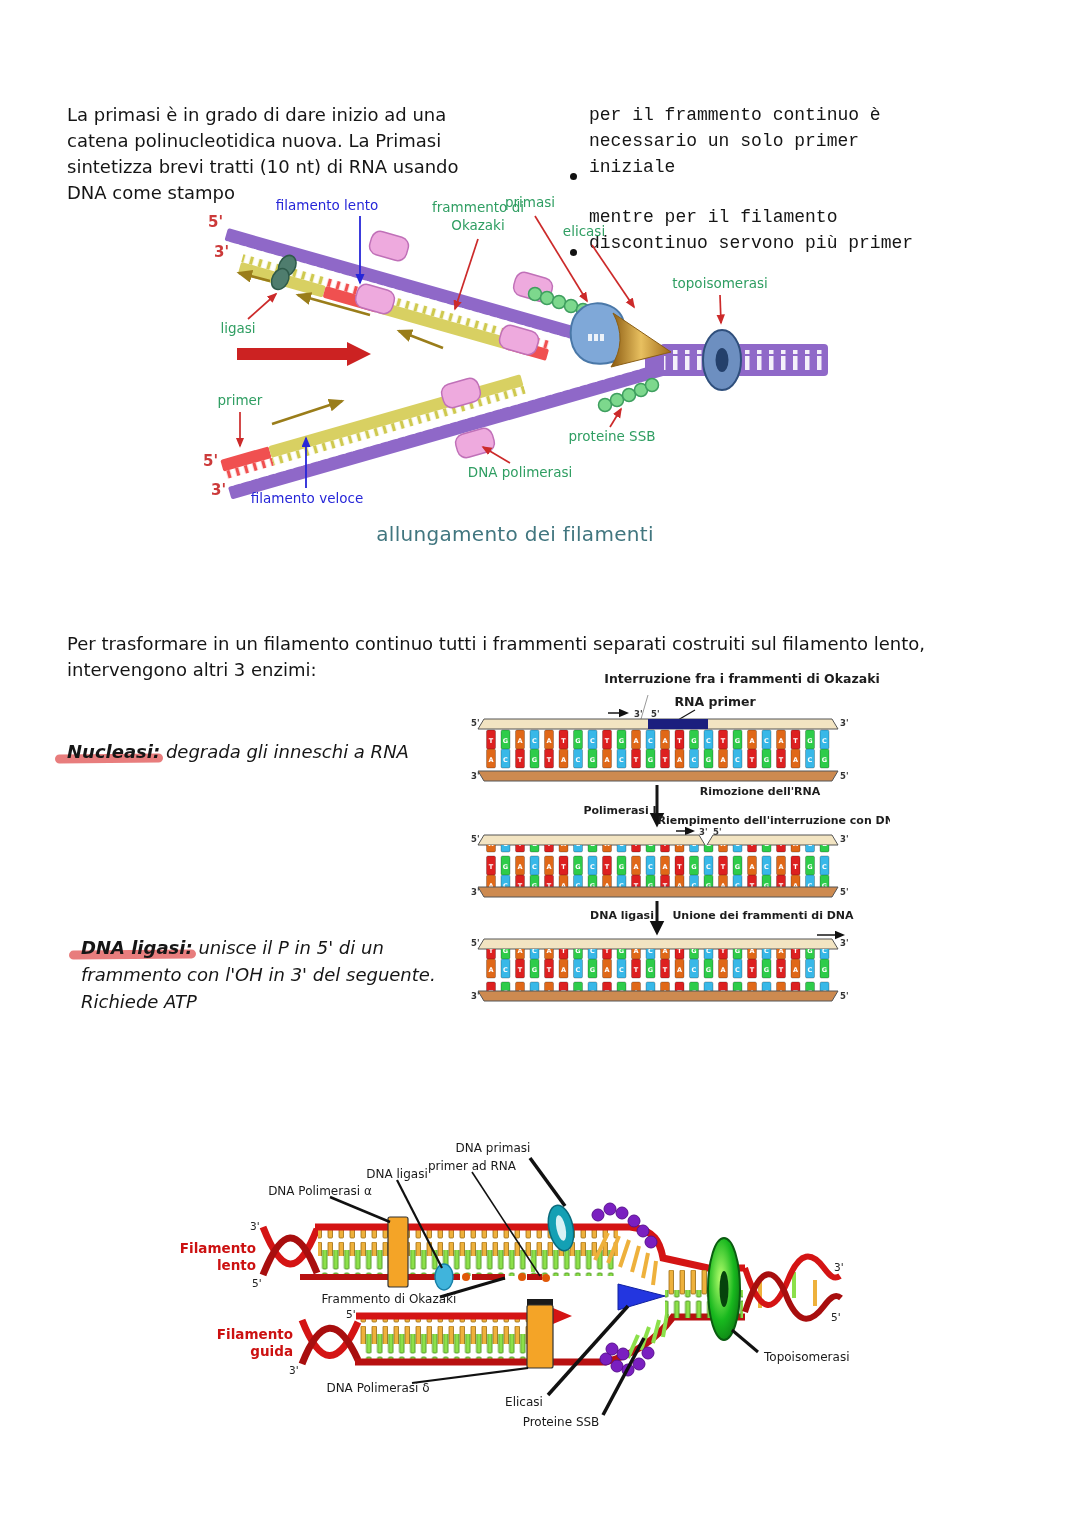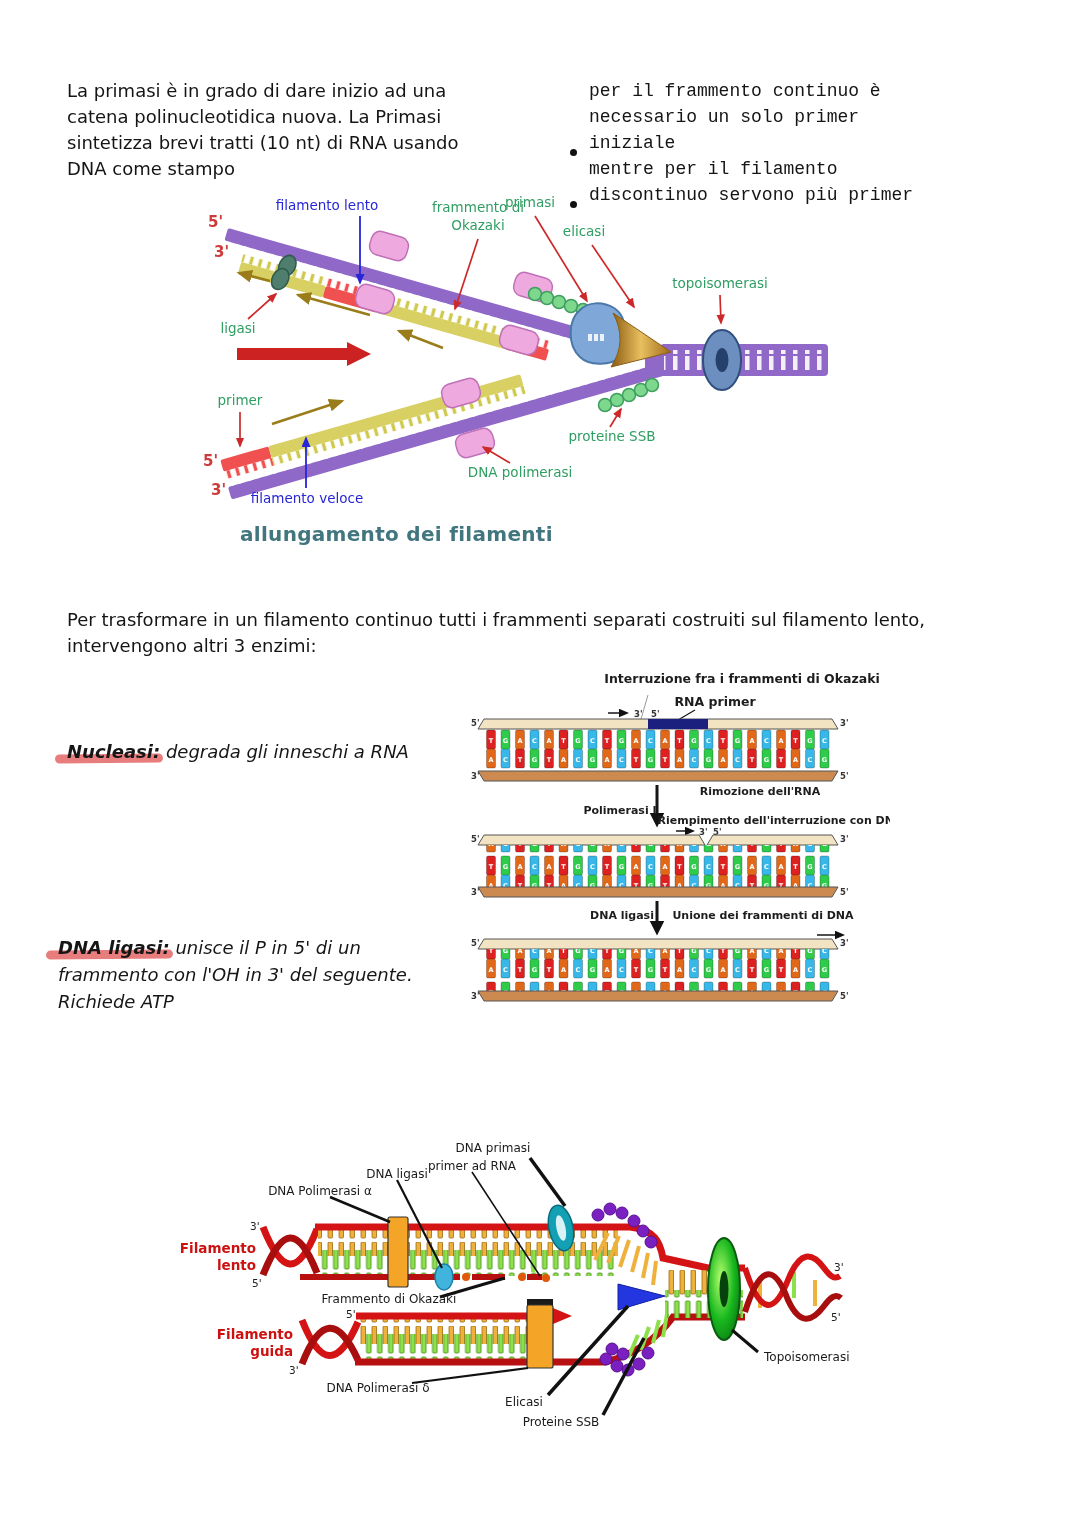--- a/index.html
+++ b/index.html
@@ -1,26 +1,26 @@
 <!DOCTYPE html>
 <html><head>
 <meta charset="utf-8">
 <style>
   html,body{margin:0;padding:0;background:#ffffff;}
   .page{position:relative;width:1080px;height:1527px;background:#fff;overflow:hidden;
         font-family:"DejaVu Sans","Liberation Sans",sans-serif;color:#161616;}
   .abs{position:absolute;}
-  .note{font-size:18px;line-height:26px;color:#151515;}
+  .note{font-size:18px;line-height:26px;color:#151515;margin-top:24px;}
   .bullets .row{display:flex;align-items:flex-end;font-family:Liberation Mono, monospace;}
   .bdot{width:7px;height:7px;border-radius:50%;background:#111;margin:10px 12px 0 0;flex:0 0 auto;}
   .enz{font-size:18px;line-height:27px;font-style:italic;}
   .mark{position:relative;display:inline-block;font-weight:bold;z-index:0;}
   .mark::before{content:"";position:absolute;left:-12px;right:-3px;bottom:2px;height:9px;
         background:#e25c5c;border-radius:6px;opacity:.8;transform:rotate(-0.6deg);z-index:-1;}
-  .caption{font-size:20px;color:#41767f;text-align:left;font-weight:700;letter-spacing:.3px;}
+  .caption{font-size:20px;color:#41767f;text-align:center;font-weight:400;letter-spacing:.3px;}
   
   text{font-family:"DejaVu Sans","Liberation Sans",sans-serif;}
   .gl{fill:#2f9e62;font-size:13.5px;}
   .bl{fill:#2626d8;font-size:13.5px;}
   .rl{fill:#cc3a3a;font-size:15px;font-weight:bold;}
   .ok-t{fill:#1d1d1d;font-size:12.5px;font-weight:600;}
   .ok-s{fill:#1d1d1d;font-size:11px;font-weight:600;}
   .pm{fill:#333;font-size:8.5px;font-weight:600;}
   .d3{fill:#1a1a1a;font-size:12px;}
   .d3b{fill:#cc1111;font-size:13.5px;font-weight:bold;}
@@ -205,21 +205,21 @@
   </svg>
 
   <div class="abs caption" style="left:240px;top:522px;width:550px;">allungamento dei filamenti</div>
 
   <div class="abs note" style="left:67px;top:607px;width:945px;">Per trasformare in un filamento continuo tutti i frammenti separati costruiti sul filamento lento, intervengono altri 3 enzimi:</div>
 
   <div class="abs enz" style="left:67px;top:738px;width:425px;">
     <span class="mark">Nucleasi:</span>
     <span>degrada gli inneschi a RNA</span>
   </div>
-  <div class="abs enz" style="left:58px;top:934px;width:405px;">
+  <div class="abs enz" style="left:81px;top:934px;width:405px;">
     <span class="mark">DNA ligasi:</span>
     <span>unisce il P in 5' di un frammento con l'OH in 3' del seguente. Richiede ATP</span>
   </div>
 
   <svg class="abs" style="left:470px;top:665px;" width="420" height="345" viewBox="0 0 420 345">
     <defs>
       <pattern id="bp" width="116" height="42" patternUnits="userSpaceOnUse">
         <g stroke="rgba(0,0,0,0.3)" stroke-width="0.8">
           <rect x="2" y="0" width="9" height="19" rx="1.5" fill="#2ecc4a"></rect>
             <rect x="2" y="23" width="9" height="19" rx="1.5" fill="#38b8e8"></rect>

